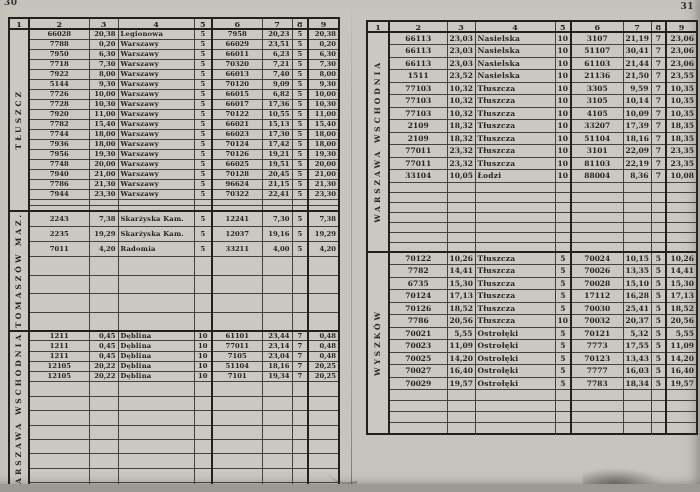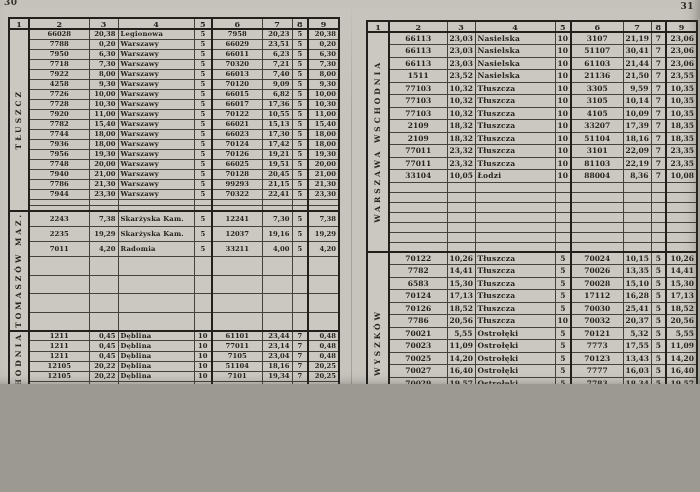--- a/index.html
+++ b/index.html
@@ -1,19 +1,19 @@
 <!DOCTYPE html>
 <html style="--paper: #c6c4bd; --paper2: #cac8c1; --ink: #26241f;"><head>
 <meta charset="utf-8">
 <style>
   :root { --paper:#c6c4bd; --paper2:#cac8c1; --ink:#26241f; --line:#45423b; --heavy:#21201c; }
   * { box-sizing:border-box; }
   html,body { margin:0; padding:0; background:#9b9992; }
   .scan {
-    position:relative; width:700px; height:384px; overflow:hidden;
+    position:relative; width:700px; height:484px; overflow:hidden;
     background:var(--paper);
     font-family:"DejaVu Serif","Liberation Serif",serif;
     color:var(--ink);
   }
   .scan::after {
     content:""; position:absolute; inset:0; pointer-events:none; z-index:9;
     box-shadow: inset -9px 0 14px -7px rgba(60,58,50,.45), inset 0 -7px 12px -7px rgba(60,58,50,.30), inset 0 4px 8px -6px rgba(255,255,252,.5);
   }
   .pageno { position:absolute; font-size:9px; font-weight:700; letter-spacing:.5px; z-index:3; }
   .pageno-left { top:-3px; left:4px; }
@@ -142,21 +142,21 @@
           <td class="c2">7922</td>
           <td class="c3">8,00</td>
           <td class="c4">Warszawy</td>
           <td class="c5">5</td>
           <td class="c6">66013</td>
           <td class="c7">7,40</td>
           <td class="c8">5</td>
           <td class="c9">8,00</td>
         </tr>
         <tr class="sec-0 r-data">
-          <td class="c2">4258</td>
+          <td class="c2">5144</td>
           <td class="c3">9,30</td>
           <td class="c4">Warszawy</td>
           <td class="c5">5</td>
           <td class="c6">70120</td>
           <td class="c7">9,09</td>
           <td class="c8">5</td>
           <td class="c9">9,30</td>
         </tr>
         <tr class="sec-0 r-data">
           <td class="c2">7726</td>
@@ -246,21 +246,21 @@
           <td class="c6">70128</td>
           <td class="c7">20,45</td>
           <td class="c8">5</td>
           <td class="c9">21,00</td>
         </tr>
         <tr class="sec-0 r-data">
           <td class="c2">7786</td>
           <td class="c3">21,30</td>
           <td class="c4">Warszawy</td>
           <td class="c5">5</td>
-          <td class="c6">99293</td>
+          <td class="c6">96624</td>
           <td class="c7">21,15</td>
           <td class="c8">5</td>
           <td class="c9">21,30</td>
         </tr>
         <tr class="sec-0 r-data">
           <td class="c2">7944</td>
           <td class="c3">23,30</td>
           <td class="c4">Warszawy</td>
           <td class="c5">5</td>
           <td class="c6">70322</td>
@@ -725,21 +725,21 @@
           <td class="c2">7782</td>
           <td class="c3">14,41</td>
           <td class="c4">Tłuszcza</td>
           <td class="c5">5</td>
           <td class="c6">70026</td>
           <td class="c7">13,35</td>
           <td class="c8">5</td>
           <td class="c9">14,41</td>
         </tr>
         <tr class="sec-1 r-data">
-          <td class="c2">6583</td>
+          <td class="c2">6735</td>
           <td class="c3">15,30</td>
           <td class="c4">Tłuszcza</td>
           <td class="c5">5</td>
           <td class="c6">70028</td>
           <td class="c7">15,10</td>
           <td class="c8">5</td>
           <td class="c9">15,30</td>
         </tr>
         <tr class="sec-1 r-data">
           <td class="c2">70124</td>

